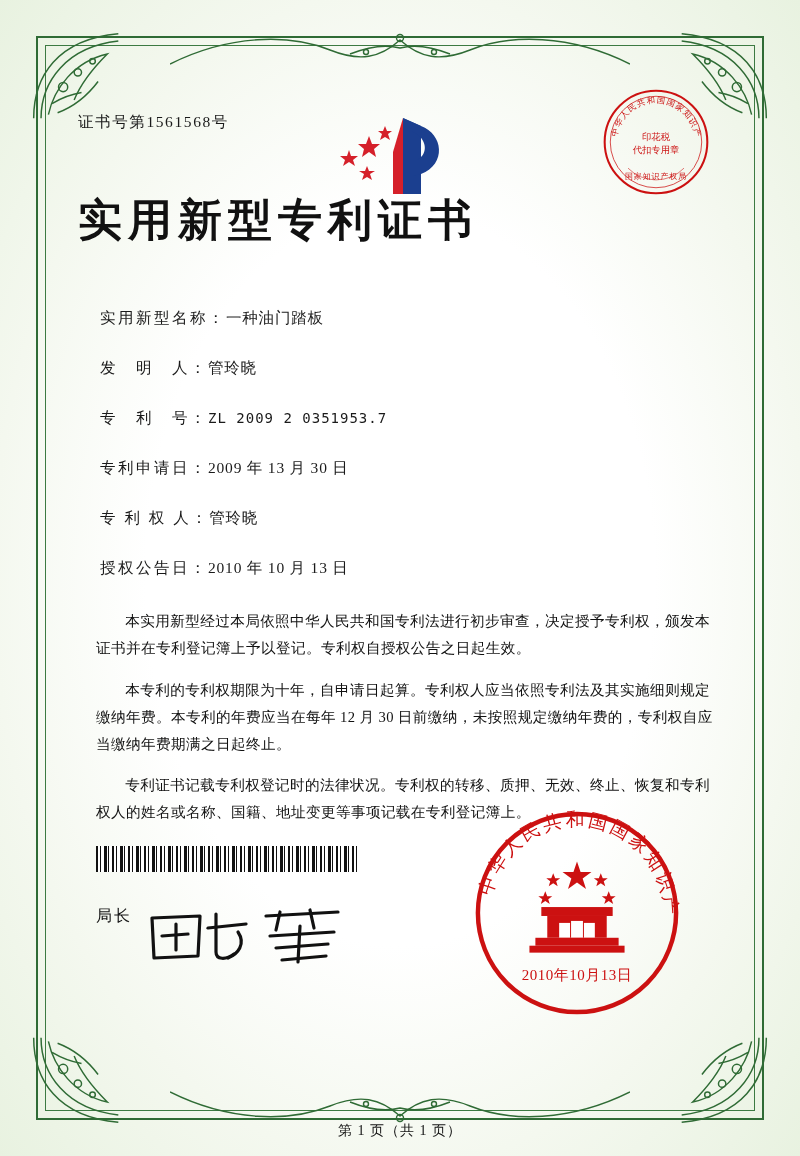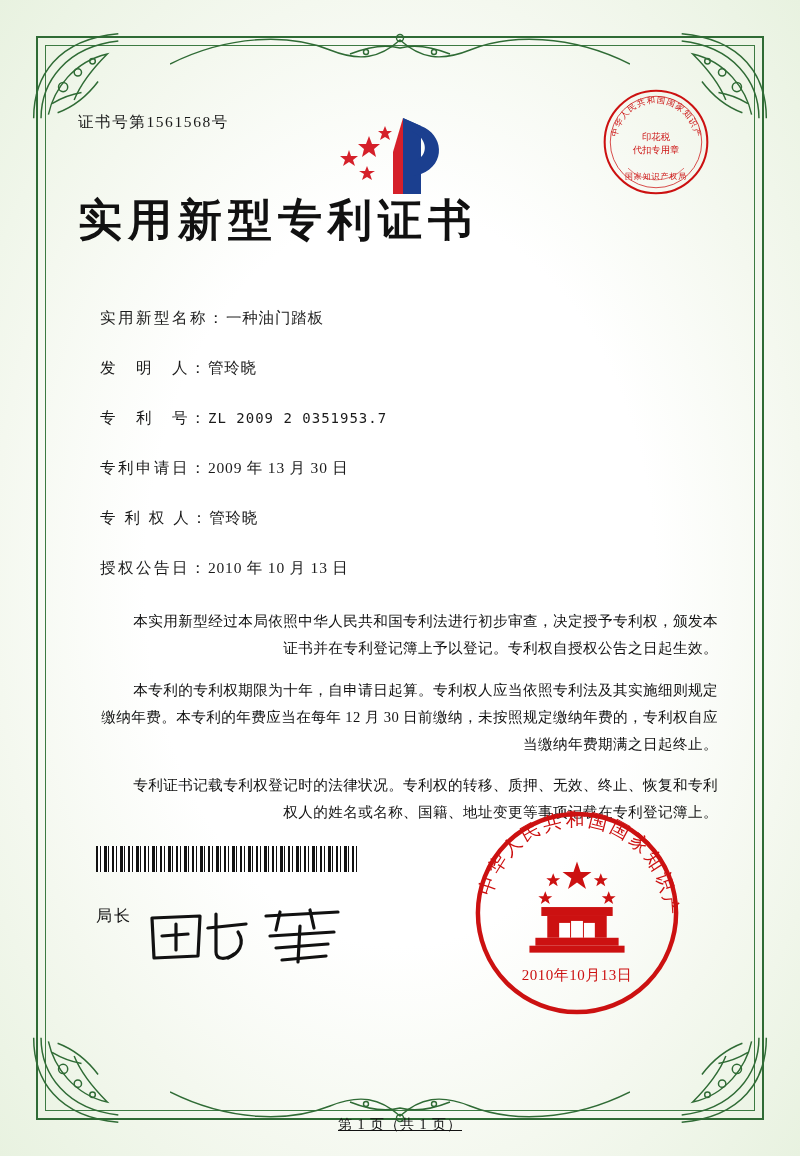--- a/index.html
+++ b/index.html
@@ -133,21 +133,20 @@
     padding-left: 18px;
     padding-right: 4px;
   }
   .para {
     font-size: 14.6px;
     line-height: 27px;
     text-indent: 2em;
     color: #111;
     letter-spacing: 0.4px;
     margin-bottom: 1px;
-    text-align: right;
   }
 
   
   .barcode {
     position: absolute;
     left: 18px;
     top: 760px;
     width: 262px;
     height: 26px;
     background:
@@ -197,26 +196,25 @@
     text-align: center;
     font-size: 15px;
     color: #cc1111;
     letter-spacing: 0.5px;
   }
 
   .footer {
     position: absolute;
     left: 0;
     right: 0;
-    bottom: 22px;
+    bottom: 16px;
     text-align: center;
     font-size: 14px;
     color: #111;
     letter-spacing: 1px;
-    text-decoration: underline;
   }
 </style>
 </head>
 <body>
 
 <div class="page">
 
   <div class="border-outer"></div>
   <div class="border-inner"></div>
 

